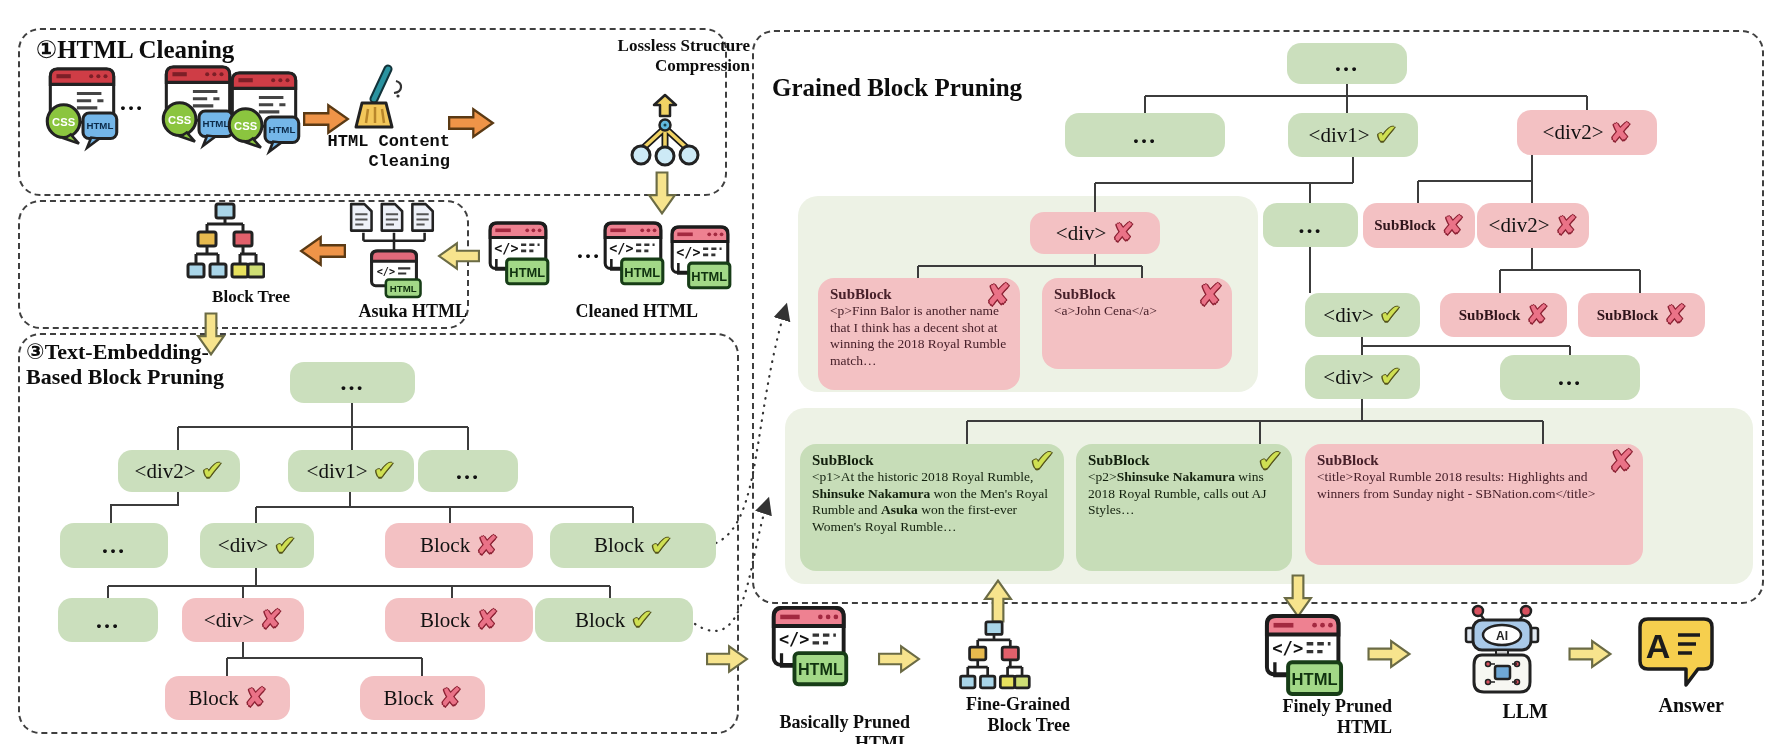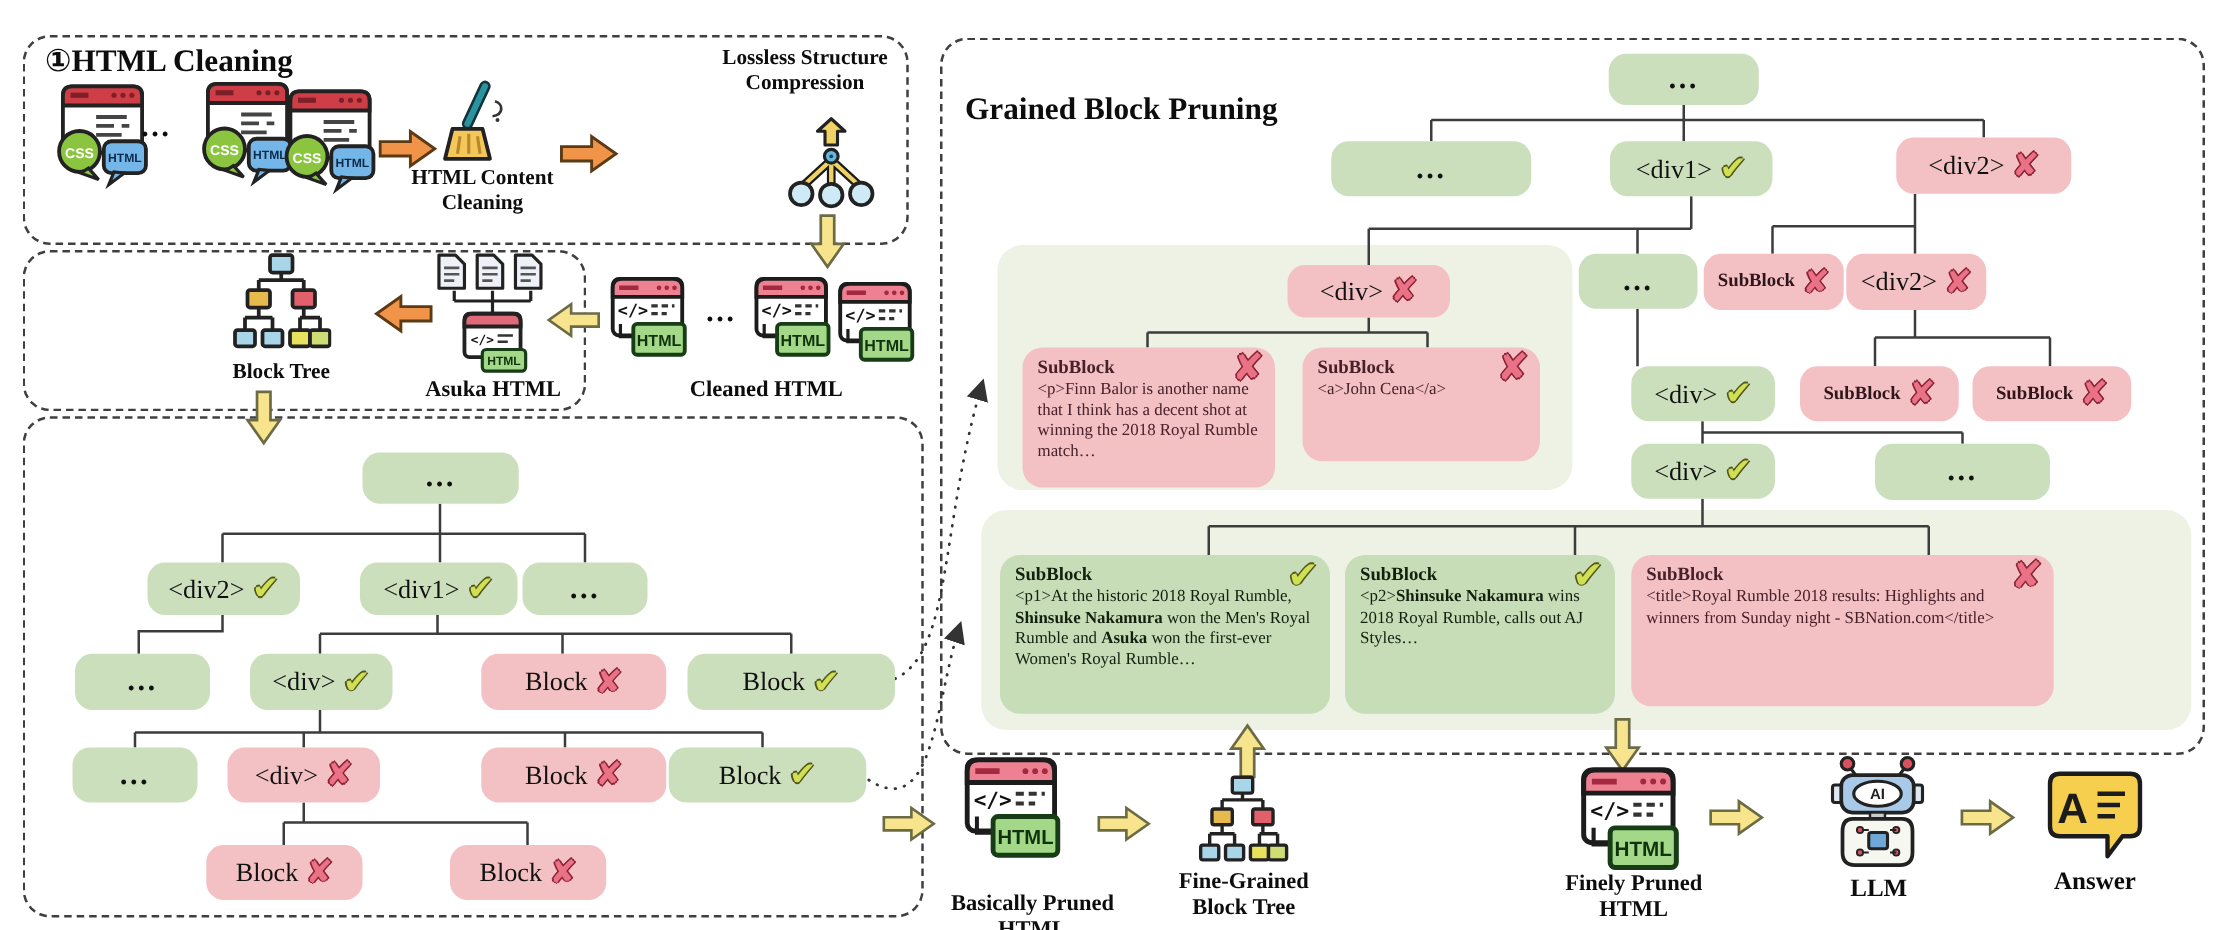--- a/index.html
+++ b/index.html
@@ -1,20 +1,20 @@
 <!DOCTYPE html>
 <html><head>
 <meta charset="utf-8">
 <style>
   html,body{margin:0;padding:0;background:#fff;}
   .canvas{position:relative;width:1786px;height:744px;background:#ffffff;overflow:hidden;
           font-family:"Liberation Serif","DejaVu Serif","DejaVu Sans",serif;color:#111;}
   .dashbox{position:absolute;border:2px dashed #3f3f3f;border-radius:22px;}
   .sec-title{position:absolute;font-weight:bold;color:#0d0d0d;line-height:1.12;white-space:pre-line;}
-  .lbl{position:absolute;font-weight:bold;text-align:center;color:#0d0d0d;line-height:1.18;}
+  .lbl{position:absolute;font-weight:bold;text-align:right;color:#0d0d0d;line-height:1.18;}
   .subgroup{position:absolute;background:#edf2e5;border-radius:20px;}
   .node{position:absolute;display:flex;align-items:center;justify-content:center;
         border-radius:14px;white-space:nowrap;font-size:21px;color:#111;}
   .node.green{background:#cbdfbd;}
   .node.pink{background:#f3c1c3;}
   .node .sm{font-weight:bold;font-size:15px;color:#30151b;}
   .dots{font-weight:bold;font-size:24px;letter-spacing:2px;}
   .mk{font-weight:bold;margin-left:6px;line-height:1;}
   .mk.c{color:#cfe052;font-size:26px;text-shadow:-1.5px 0 #55551c,1.5px 0 #55551c,0 -1.5px #55551c,0 1.5px #55551c;}
   .mk.x{color:#ea7287;font-size:26px;text-shadow:-1.5px 0 #8c2234,1.5px 0 #8c2234,0 -1.5px #8c2234,0 1.5px #8c2234;}
@@ -125,21 +125,21 @@
     </svg>
 
   <svg class="icon" style="left:348px;top:64px;" width="58" height="70" viewBox="0 0 58 68">
     <line x1="40" y1="4" x2="26" y2="34" stroke="#12333a" stroke-width="9" stroke-linecap="round"></line>
     <line x1="40" y1="4" x2="26" y2="34" stroke="#2a93a0" stroke-width="5" stroke-linecap="round"></line>
     <path d="M14 38 L38 38 L44 62 L8 62 z" fill="#f3c75a" stroke="#222" stroke-width="3" stroke-linejoin="round"></path>
     <path d="M20 44 L18 58 M27 42 V58 M34 44 L36 58" stroke="#b8862b" stroke-width="2.5"></path>
     <path d="M46 28 c9 -1 9 -10 2 -12" stroke="#333" stroke-width="2.2" fill="none"></path>
     <circle cx="50" cy="31" r="1.6" fill="#333"></circle>
   </svg>
-  <div class="lbl" style="left:322px;top:132px;width:128px;font-size:17px;"><span>HTML Content</span><br><span>Cleaning</span></div>
+  <div class="lbl" style="left:322px;top:132px;width:128px;font-size:17px;font-family:Liberation Mono, monospace;"><span>HTML Content</span><br><span>Cleaning</span></div>
 
   <svg class="arrow orange" style="left:448px;top:108px;" width="46" height="30" viewBox="0 0 40 26">
       <use href="#arw"></use>
     </svg>
 
   <div class="lbl" style="left:538px;top:36px;width:212px;font-size:17px;"><span>Lossless Structure</span><br><span>Compression</span></div>
 
   <svg class="icon" style="left:625px;top:93px;" width="80" height="74" viewBox="0 0 80 72">
     <path d="M40 34 L16 56 M40 34 V58 M40 34 L64 56" stroke="#1a1a1a" stroke-width="7"></path>
     <path d="M40 34 L16 56 M40 34 V58 M40 34 L64 56" stroke="#f0d264" stroke-width="3.5"></path>
@@ -232,20 +232,21 @@
     <path d="M8 38 v10 h10" stroke="#1c1c1c" stroke-width="2.5" fill="none"></path>
     <rect x="18" y="38" width="40" height="24" rx="3" fill="#a2d887" stroke="#173d17" stroke-width="3"></rect>
     <text x="38" y="55" text-anchor="middle" font-size="12.5" font-weight="bold" fill="#10320f" font-family="Liberation Sans, sans-serif">HTML</text>
   </svg>
   <div class="lbl" style="left:528px;top:301px;width:170px;font-size:18px;">Cleaned HTML</div>
 
   <svg class="arrow yellow dn" style="left:189px;top:320px;" width="44" height="28" viewBox="0 0 40 26">
       <use href="#arw"></use>
     </svg>
 
+  <div class="sec-title" style="left:26px;top:340px;font-size:22px;"><span>③Text-Embedding-</span><br><span>Based Block Pruning</span></div>
 
   <div class="node green" style="left:290px;top:362px;width:125px;height:41px;">
       <span class="dots">…</span>
     </div>
 
   <div class="node green" style="left:118px;top:450px;width:122px;height:42px;">
       <span>&lt;div2&gt;</span>
       <span class="mk c">✔</span>
     </div>
   <div class="node green" style="left:288px;top:450px;width:126px;height:42px;">

